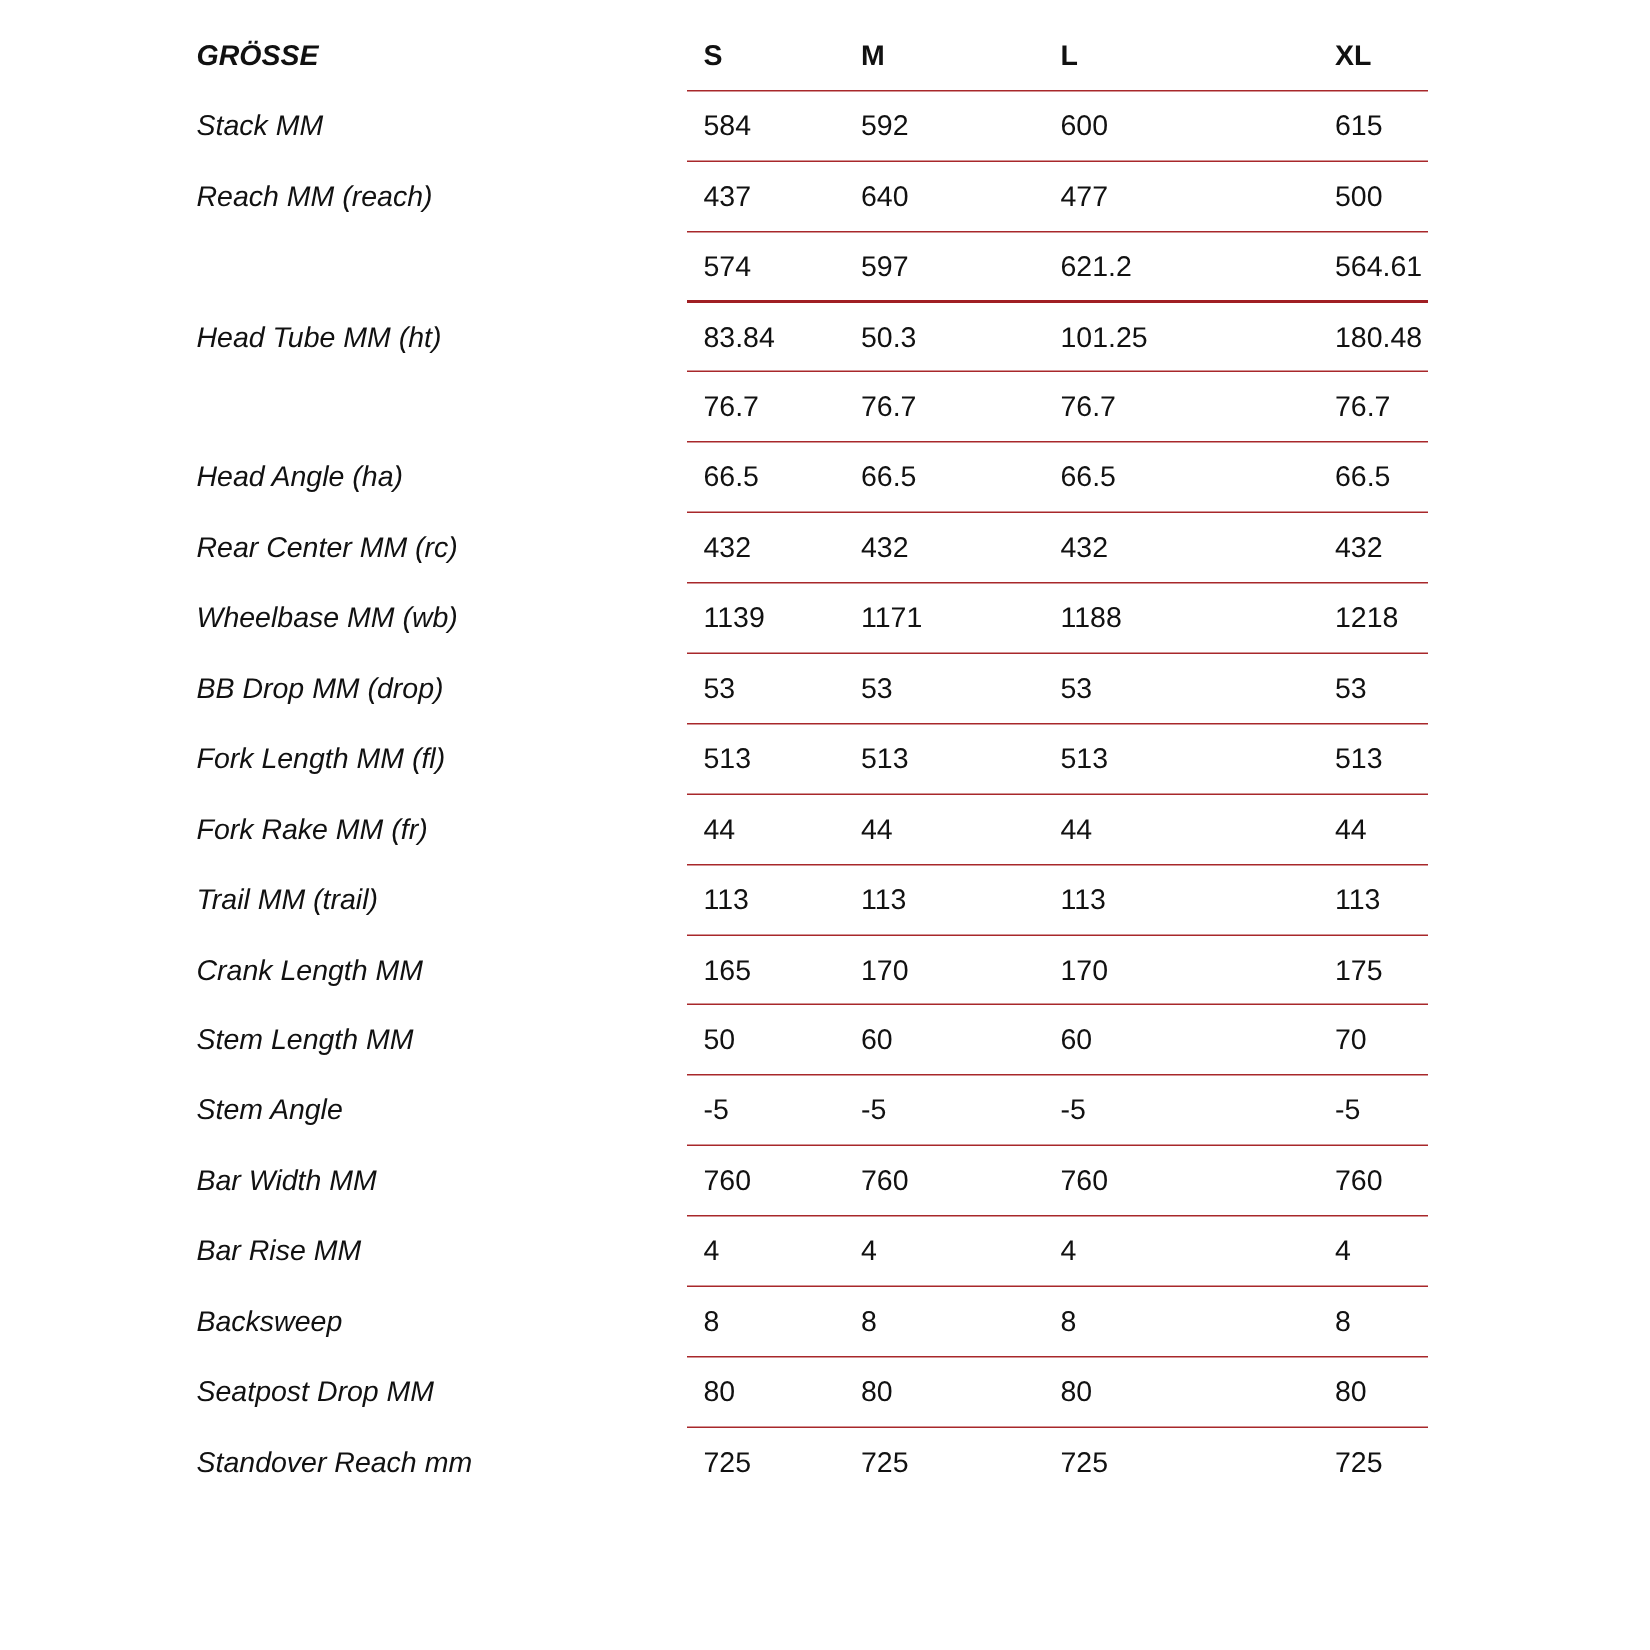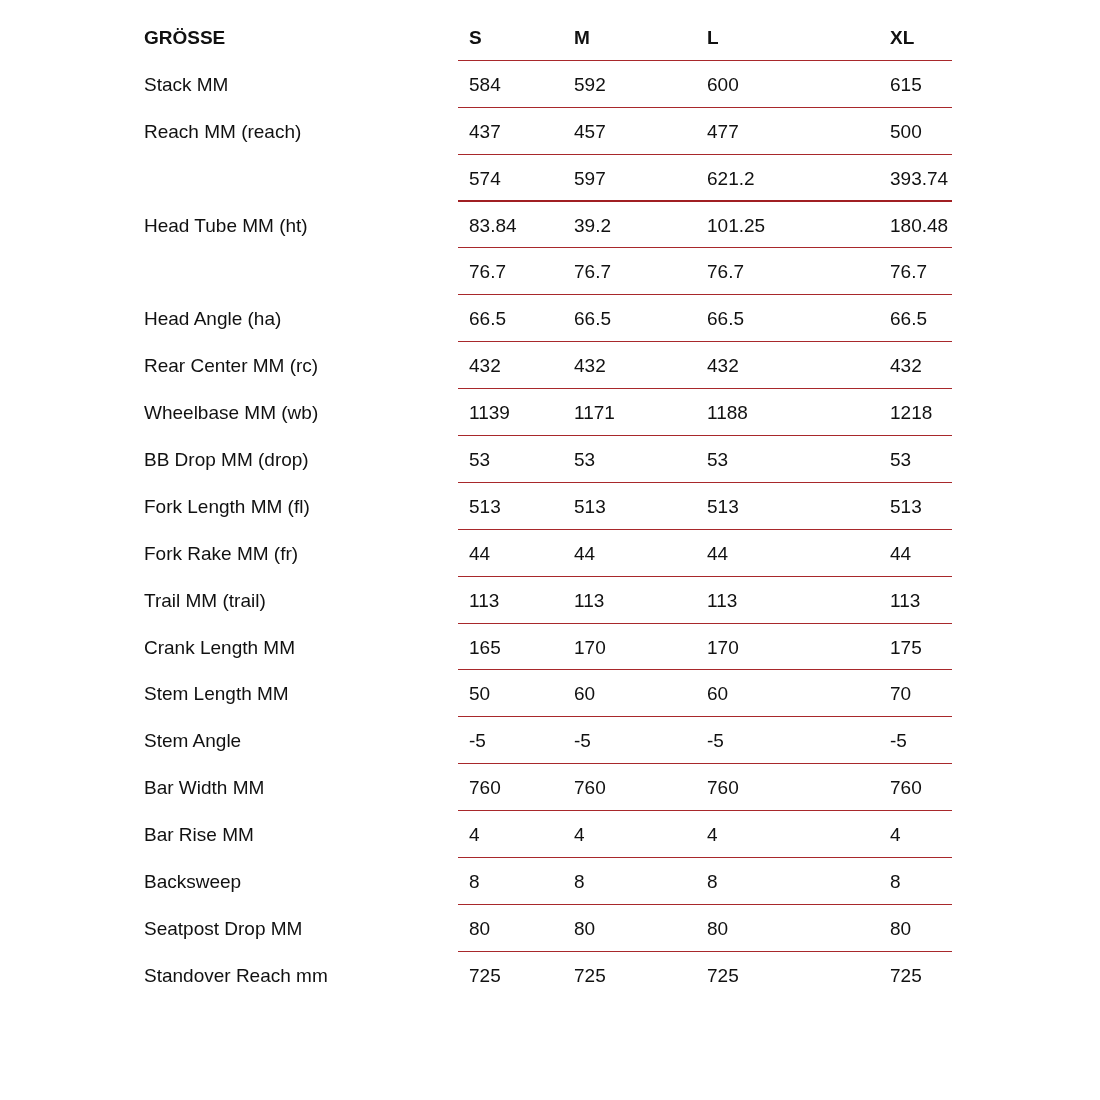--- a/index.html
+++ b/index.html
@@ -1,21 +1,21 @@
 <!DOCTYPE html>
 <html><head>
 <meta charset="utf-8">
 <style>
   html, body { margin:0; padding:0; background:#ffffff; }
   body { width:1100px; height:1100px; position:relative; overflow:hidden;
          font-family:"Liberation Sans", "DejaVu Sans", sans-serif; color:#111; }
   #geo { position:absolute; left:0; top:14px; width:1100px; }
   .row { position:relative; height:46.9px; }
   .cell { position:absolute; top:0; height:46.9px; line-height:48px; font-size:19px; white-space:nowrap; }
-  .c0 { left:144px; }
+  .c0 { left:131px;font-style:italic; }
   .c1 { left:469px; }
   .c2 { left:574px; }
   .c3 { left:707px; }
   .c4 { left:890px; }
   .head .cell { font-weight:bold; font-size:19px; }
   .rule { position:absolute; left:458px; width:494px; bottom:0; height:1px; background:#a8282b; }
   .rule.thick { height:2px; background:#a01f23; }
   .row:last-child .rule { display:none; }
 </style>
 </head>
@@ -34,36 +34,36 @@
       <span class="cell c0">Stack MM</span>
       <span class="cell c1">584</span>
       <span class="cell c2">592</span>
       <span class="cell c3">600</span>
       <span class="cell c4">615</span>
       <div class="rule"></div>
     </div>
     <div class="row">
       <span class="cell c0">Reach MM (reach)</span>
       <span class="cell c1">437</span>
-      <span class="cell c2">457</span>
+      <span class="cell c2">640</span>
       <span class="cell c3">477</span>
       <span class="cell c4">500</span>
       <div class="rule"></div>
     </div>
     <div class="row">
       <span class="cell c1">574</span>
       <span class="cell c2">597</span>
       <span class="cell c3">621.2</span>
-      <span class="cell c4">393.74</span>
+      <span class="cell c4">564.61</span>
       <div class="rule thick"></div>
     </div>
     <div class="row">
       <span class="cell c0">Head Tube MM (ht)</span>
       <span class="cell c1">83.84</span>
-      <span class="cell c2">39.2</span>
+      <span class="cell c2">50.3</span>
       <span class="cell c3">101.25</span>
       <span class="cell c4">180.48</span>
       <div class="rule"></div>
     </div>
     <div class="row">
       <span class="cell c1">76.7</span>
       <span class="cell c2">76.7</span>
       <span class="cell c3">76.7</span>
       <span class="cell c4">76.7</span>
       <div class="rule"></div>

